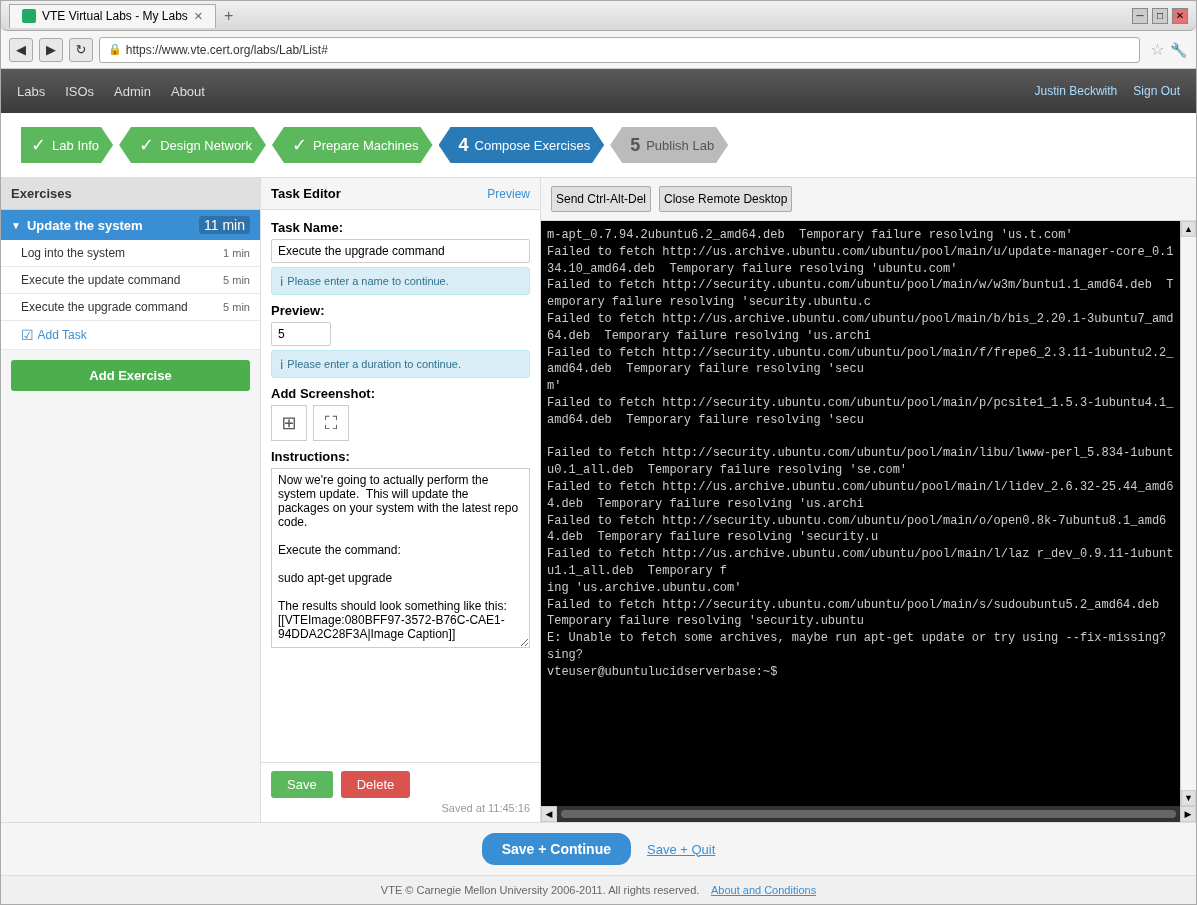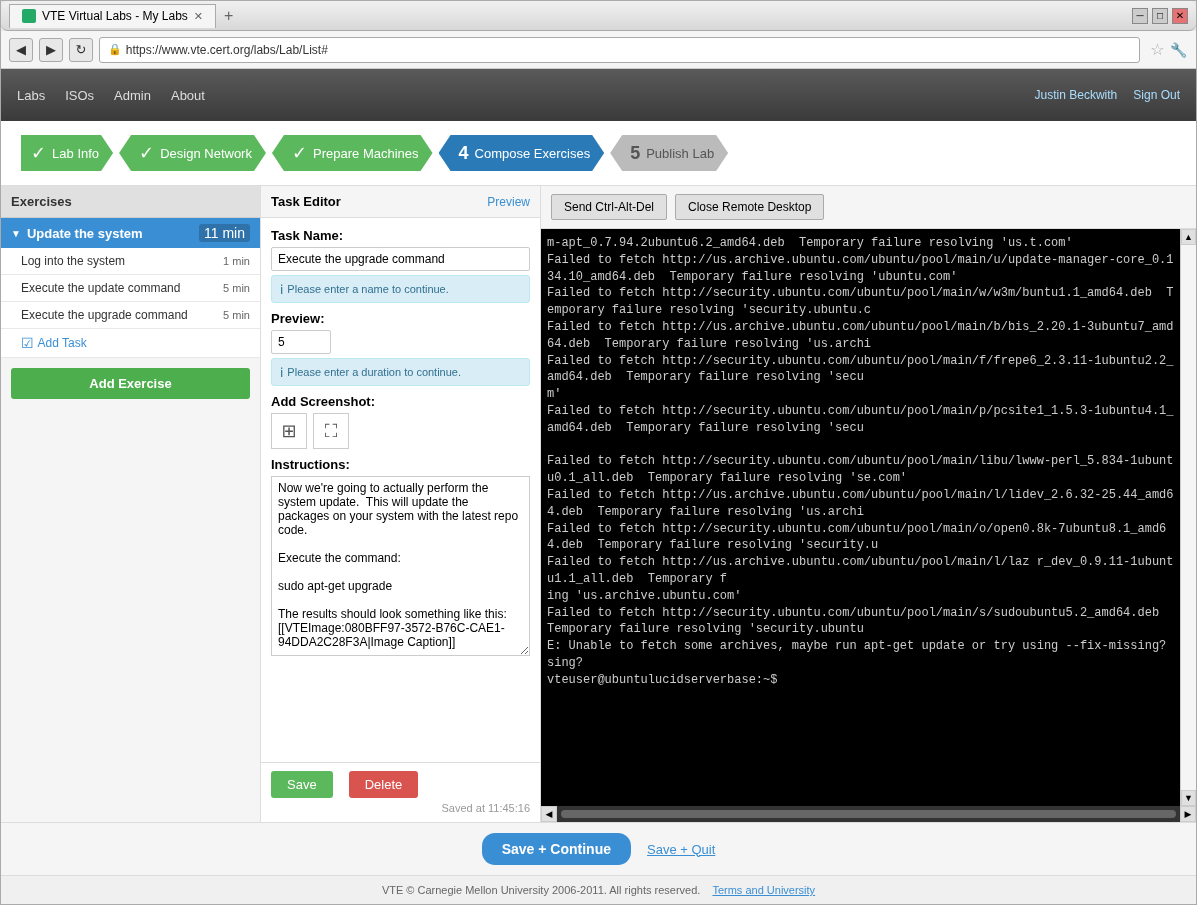--- a/index.html
+++ b/index.html
@@ -17,21 +17,21 @@
     .new-tab { padding: 4px 8px; font-size: 16px; color: #666; cursor: pointer; line-height: 1; }
     .nav-bar { background: #f5f5f5; height: 38px; display: flex; align-items: center; padding: 0 8px; gap: 6px; border-bottom: 1px solid #ccc; }
     .nav-btn { width: 24px; height: 24px; border: 1px solid #aaa; background: #e8e8e8; border-radius: 3px; display: flex; align-items: center; justify-content: center; cursor: pointer; font-size: 13px; color: #333; }
     .address-bar { flex: 1; height: 26px; border: 1px solid #aaa; border-radius: 3px; padding: 0 8px; font-size: 12px; background: white; display: flex; align-items: center; gap: 4px; }
     .address-bar .lock { color: #2a6; font-size: 11px; }
     .address-text { color: #333; font-size: 12px; }
     .star-btn { font-size: 16px; color: #aaa; margin-left: 4px; }
     .wrench-btn { font-size: 14px; color: #666; }
 
     
-    .app-header { background: linear-gradient(to bottom, #5a5a5a, #3a3a3a); height: 52px; display: flex; align-items: center; padding: 0 16px; }
+    .app-header { background: linear-gradient(to bottom, #5a5a5a, #3a3a3a); height: 44px; display: flex; align-items: center; padding: 0 16px; }
     .app-nav { display: flex; gap: 20px; align-items: center; }
     .app-nav-item { color: #ddd; font-size: 13px; cursor: pointer; }
     .app-header-right { margin-left: auto; display: flex; gap: 16px; }
     .user-link { color: #adf; font-size: 12px; cursor: pointer; }
     .sign-out { color: #adf; font-size: 12px; cursor: pointer; }
 
     
     .page-content { background: white; flex: 1; display: flex; flex-direction: column; overflow: hidden; }
 
     
@@ -65,29 +65,29 @@
     .task-editor-body { padding: 10px; flex: 1; }
     .field-label { font-weight: bold; font-size: 13px; margin-bottom: 4px; margin-top: 8px; }
     .field-label:first-child { margin-top: 0; }
     .text-input { width: 100%; border: 1px solid #ccc; padding: 4px 6px; font-size: 12px; border-radius: 2px; }
     .info-msg { background: #d9edf7; border: 1px solid #bce8f1; color: #31708f; padding: 4px 8px; border-radius: 3px; font-size: 11px; display: flex; align-items: center; gap: 4px; margin: 4px 0; }
     .info-icon { color: #31708f; font-size: 13px; }
     .screenshot-btns { display: flex; gap: 6px; margin-top: 4px; }
     .screenshot-btn { width: 36px; height: 36px; border: 1px solid #ccc; background: white; cursor: pointer; display: flex; align-items: center; justify-content: center; font-size: 18px; color: #555; }
     .instructions-textarea { width: 100%; height: 180px; border: 1px solid #ccc; padding: 4px 6px; font-size: 12px; font-family: Arial; resize: vertical; }
     .task-editor-footer { padding: 8px 10px; border-top: 1px solid #ddd; display: flex; flex-direction: column; gap: 4px; }
-    .footer-btns { display: flex; gap: 16px; }
+    .footer-btns { display: flex; gap: 8px; }
     .save-btn { background: #5cb85c; color: white; border: none; padding: 6px 16px; font-size: 13px; cursor: pointer; border-radius: 3px; }
     .delete-btn { background: #d9534f; color: white; border: none; padding: 6px 16px; font-size: 13px; cursor: pointer; border-radius: 3px; }
     .saved-time { font-size: 11px; color: #999; text-align: right; }
 
     
     .remote-desktop { flex: 1; display: flex; flex-direction: column; overflow: hidden; }
     .remote-toolbar { display: flex; align-items: center; gap: 8px; padding: 8px 10px; border-bottom: 1px solid #ddd; background: #f5f5f5; }
-    .remote-btn { border: 1px solid #aaa; background: #e0e0e0; padding: 5px 12px; font-size: 12px; cursor: pointer; border-radius: 2px; }
+    .remote-btn { border: 1px solid #aaa; background: #e0e0e0; padding: 5px 4px; font-size: 12px; cursor: pointer; border-radius: 2px; }
     .terminal-area { flex: 1; background: #000; color: #ccc; font-family: 'Courier New', monospace; font-size: 12px; overflow: hidden; position: relative; }
     .terminal-content { padding: 6px; height: 100%; overflow-y: scroll; white-space: pre-wrap; word-break: break-all; line-height: 1.4; }
     .terminal-hscroll { height: 16px; background: #333; display: flex; align-items: center; }
     .terminal-hscroll-thumb { flex: 1; height: 8px; background: #666; margin: 0 4px; border-radius: 4px; }
     .remote-scrollbar-v { width: 16px; background: #f0f0f0; border-left: 1px solid #ccc; display: flex; flex-direction: column; }
     .scroll-btn { height: 16px; background: #e0e0e0; border: 1px solid #ccc; display: flex; align-items: center; justify-content: center; font-size: 9px; cursor: pointer; }
     .scroll-track { flex: 1; background: #f5f5f5; }
 
     
     .bottom-bar { background: #f5f5f5; border-top: 1px solid #ddd; padding: 10px 20px; display: flex; align-items: center; gap: 16px; justify-content: center; }
@@ -321,17 +321,17 @@
     </div>
 
     <div class="bottom-bar">
       <button class="save-continue-btn">Save + Continue</button>
       <button class="save-quit-btn">Save + Quit</button>
     </div>
 
     <div class="page-footer">
       <span>VTE © Carnegie Mellon University 2006-2011. All rights reserved.</span>
       &nbsp;&nbsp;
-      <a class="footer-link">Terms and University</a>
+      <a class="footer-link">About and Conditions</a>
     </div>
 
   </div>
 </div>
 
 </body></html>

